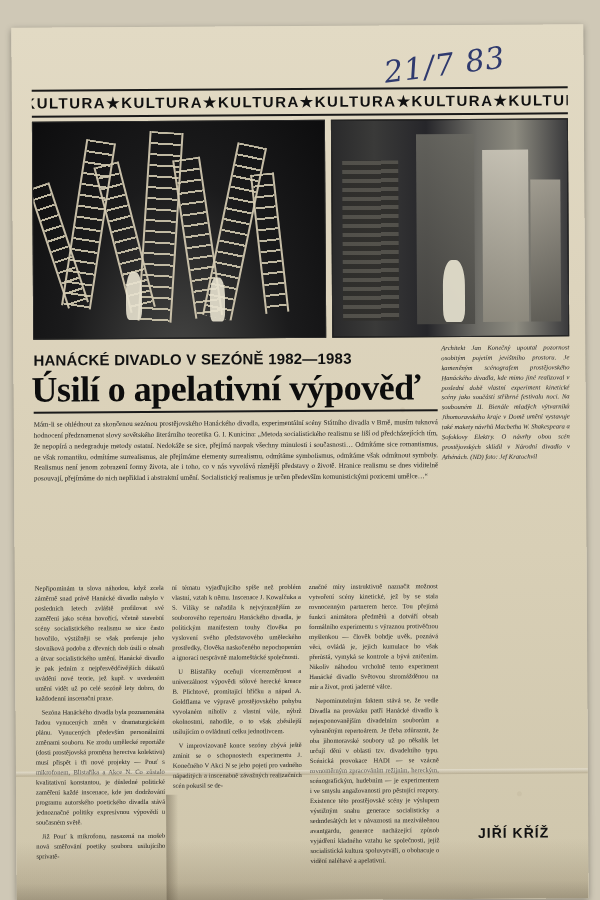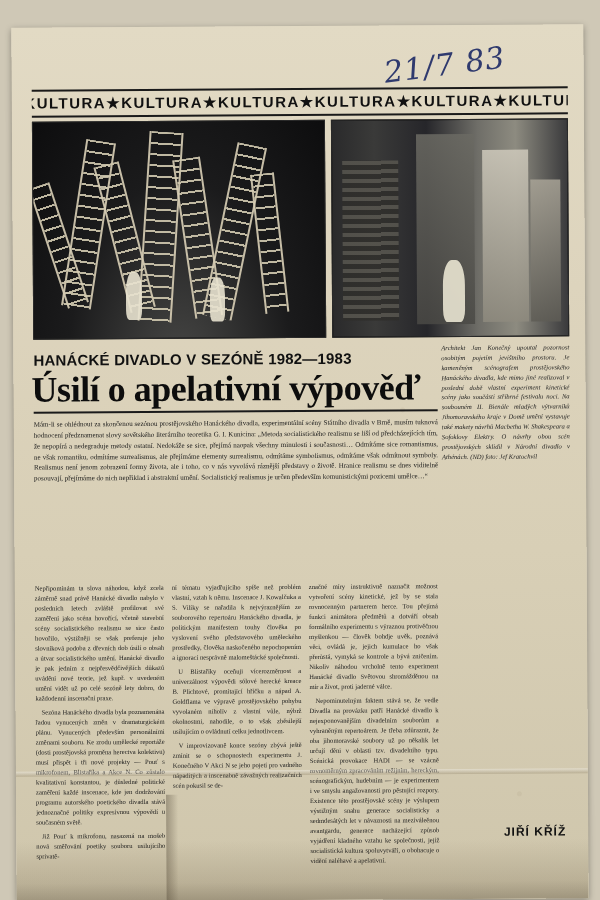--- a/index.html
+++ b/index.html
@@ -141,23 +141,23 @@
   .col{
     width:129px;
     font-size:6.6px;
     line-height:1.52;
     text-align:justify;
     color:#1b1b1b;
   }
   .col p{margin:0 0 4px 0; text-indent:6px;}
   .col p.first{text-indent:0;}
   .sign{
-    position:absolute; right:22px; top:800px;
+    position:absolute; right:39px; top:800px;
     font-family:"Liberation Sans", sans-serif;
-    font-weight:bold; font-size:12px; letter-spacing:1px; color:#111;margin-left:17px;
+    font-weight:bold; font-size:14px; letter-spacing:1px; color:#111;margin-left:17px;
   }
   
   .tear{
     position:absolute; left:0; bottom:0; width:572px; height:60px;
     background:linear-gradient(180deg, rgba(0,0,0,0) 0%, rgba(90,75,50,.18) 70%, rgba(70,58,38,.35) 100%);
     pointer-events:none;
   }
   .shadow-strip{
     position:absolute; left:150px; top:768px; width:12px; height:132px;
     background:linear-gradient(90deg, rgba(60,50,35,.35), rgba(60,50,35,0));

